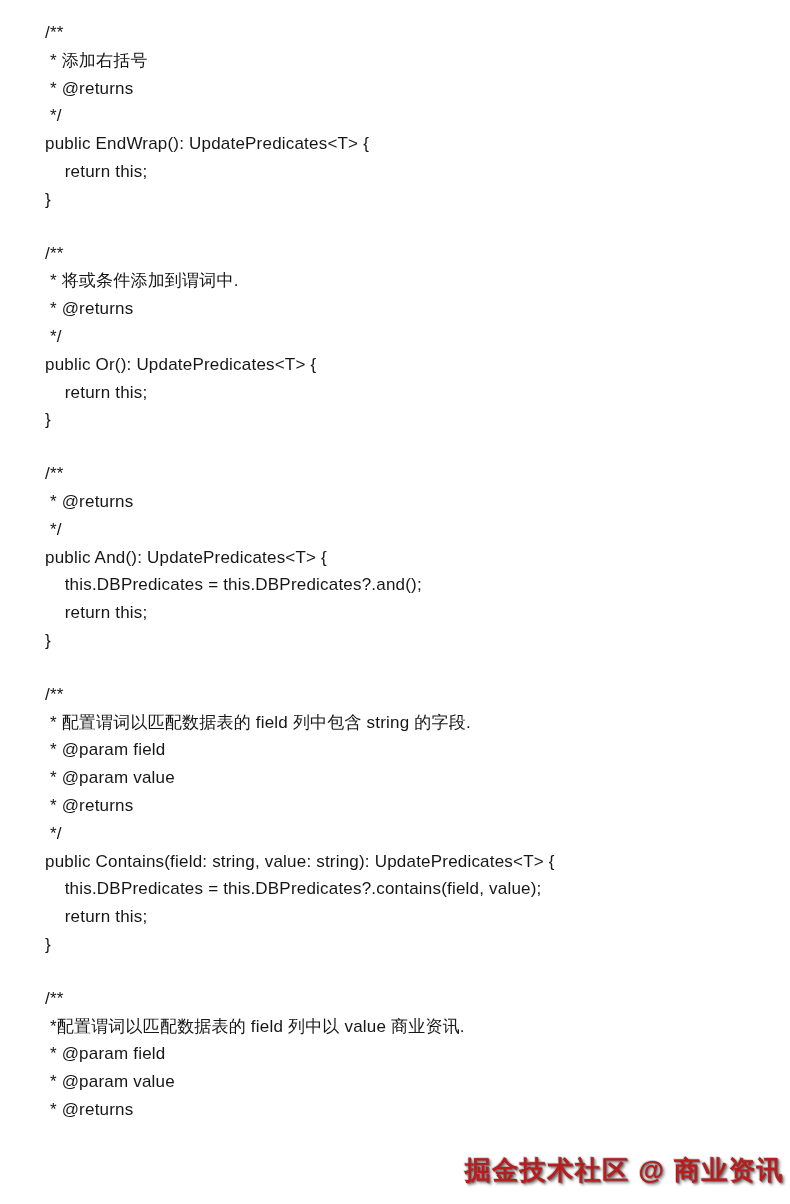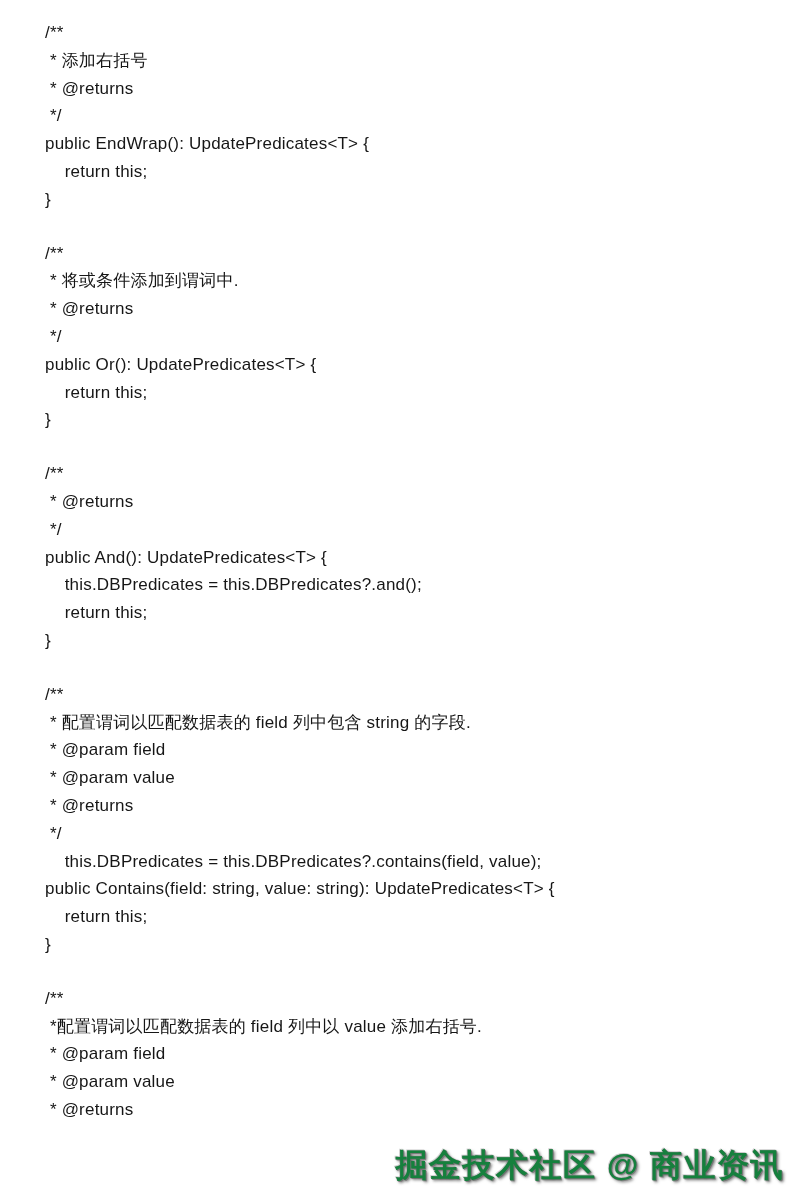--- a/index.html
+++ b/index.html
@@ -25,24 +25,24 @@
     font-size: 17px;
     line-height: 27.8px;
     letter-spacing: 0.2px;
     color: #161616;
     font-family: "Liberation Sans", "DejaVu Sans", sans-serif;
   }
   .watermark {
     position: absolute;
     right: 6px;
     bottom: 16px;
-    font-size: 32px;
+    font-size: 26px;
     font-weight: 700;
     letter-spacing: 1.5px;
-    color: #15803d;
+    color: #b91c1c;
     text-shadow:
       0 0 1px rgba(110,110,110,0.95),
       1px 1px 0 rgba(95,95,95,0.60),
       2px 2px 3px rgba(75,75,75,0.75),
       -1px -1px 0 rgba(150,150,150,0.35);
     font-family: "Liberation Sans", "DejaVu Sans", sans-serif;
   }
 </style>
 </head>
 <body>
@@ -79,29 +79,29 @@
     <div class="code-line">}</div>
   </div>
 
   <div class="code-block">
     <div class="code-line">/**</div>
     <div class="code-line"> * 配置谓词以匹配数据表的 field 列中包含 string 的字段.</div>
     <div class="code-line"> * @param field</div>
     <div class="code-line"> * @param value</div>
     <div class="code-line"> * @returns</div>
     <div class="code-line"> */</div>
+    <div class="code-line">public Contains(field: string, value: string): UpdatePredicates&lt;T&gt; {</div>
     <div class="code-line">    this.DBPredicates = this.DBPredicates?.contains(field, value);</div>
-    <div class="code-line">public Contains(field: string, value: string): UpdatePredicates&lt;T&gt; {</div>
     <div class="code-line">    return this;</div>
     <div class="code-line">}</div>
   </div>
 
   <div class="code-block">
     <div class="code-line">/**</div>
-    <div class="code-line"> *配置谓词以匹配数据表的 field 列中以 value 添加右括号.</div>
+    <div class="code-line"> *配置谓词以匹配数据表的 field 列中以 value 商业资讯.</div>
     <div class="code-line"> * @param field</div>
     <div class="code-line"> * @param value</div>
     <div class="code-line"> * @returns</div>
   </div>
 
   <div class="watermark">掘金技术社区 @ 商业资讯</div>
 
 </div>
 
 </body></html>

